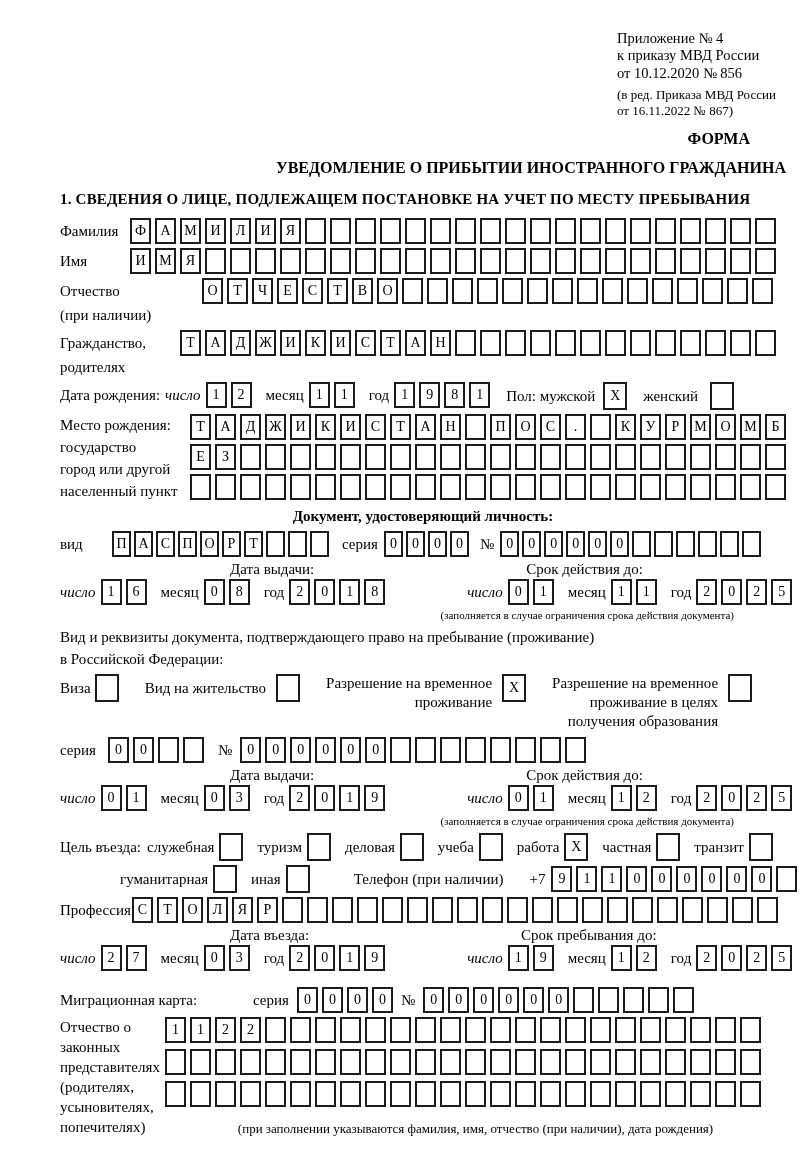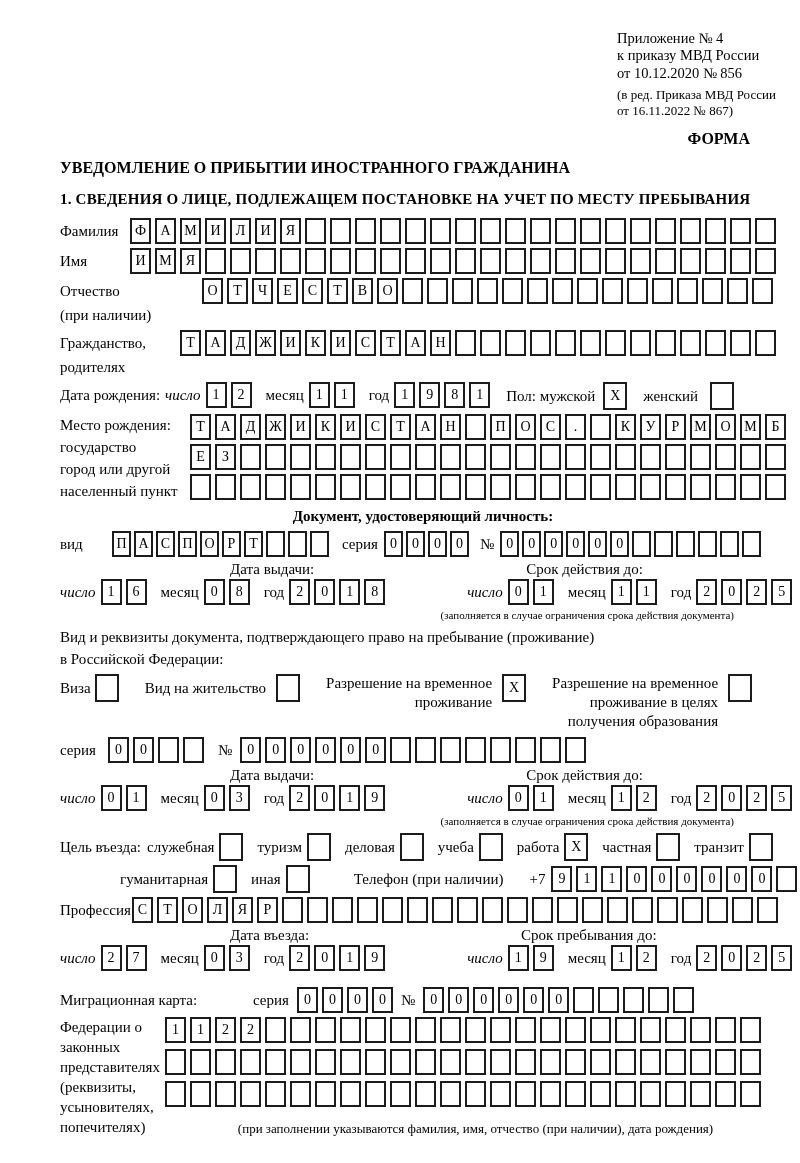--- a/index.html
+++ b/index.html
@@ -10,21 +10,21 @@
     font-size: 15px;
   }
   .page { padding: 30px 14px 0 60px; width: 800px; }
 
   
   .appendix { margin-left: 557px; line-height: 1.2; }
   .appendix .main-lines div { font-size: 14.5px; }
   .appendix .note-lines { margin-top: 5px; }
   .appendix .note-lines div { font-size: 13px; }
   .form-label { text-align: right; padding-right: 36px; font-weight: bold; font-size: 16px; margin-top: 12px; }
-  .title { text-align: left; font-weight: bold; font-size: 16px; margin-top: 10px; line-height: 1.28; }
+  .title { text-align: right; font-weight: bold; font-size: 16px; margin-top: 10px; line-height: 1.28; }
   .blank { display: inline-block; width: 56px; border-bottom: 2px solid #222; height: 13px; margin-left: 10px; }
   .sec { font-weight: bold; font-size: 15px; margin-top: 12px; margin-bottom: 10px; letter-spacing: .2px; }
 
   
   .row { display: flex; align-items: flex-start; margin-bottom: 4px; }
   .cells { display: inline-flex; flex: none; }
   .cell {
     flex: none; display: inline-flex; align-items: center; justify-content: center;
     width: 21px; height: 26px; border: 2px solid #1c1c1c; margin-right: 4px;
     font-size: 14px;
@@ -684,24 +684,24 @@
         <span class="cell"></span>
         <span class="cell"></span>
         <span class="cell"></span>
         <span class="cell"></span>
         <span class="cell"></span>
       </span>
   </div>
 
   <div class="row" style="margin-top:2px">
     <div class="lblcol w105" style="line-height:19px">
-      <div style="line-height:20px">Федерации о</div>
+      <div style="line-height:20px">Отчество о</div>
       <div style="line-height:20px">законных</div>
       <div style="line-height:20px">представителях</div>
-      <div style="line-height:20px">(реквизиты,</div>
+      <div style="line-height:20px">(родителях,</div>
       <div style="line-height:20px">усыновителях,</div>
       <div style="line-height:20px">попечителях)</div>
     </div>
     <div class="stack">
       <div class="cells" style="margin-bottom:6px">
           <span class="cell">1</span>
           <span class="cell">1</span>
           <span class="cell">2</span>
           <span class="cell">2</span>
           <span class="cell"></span>

